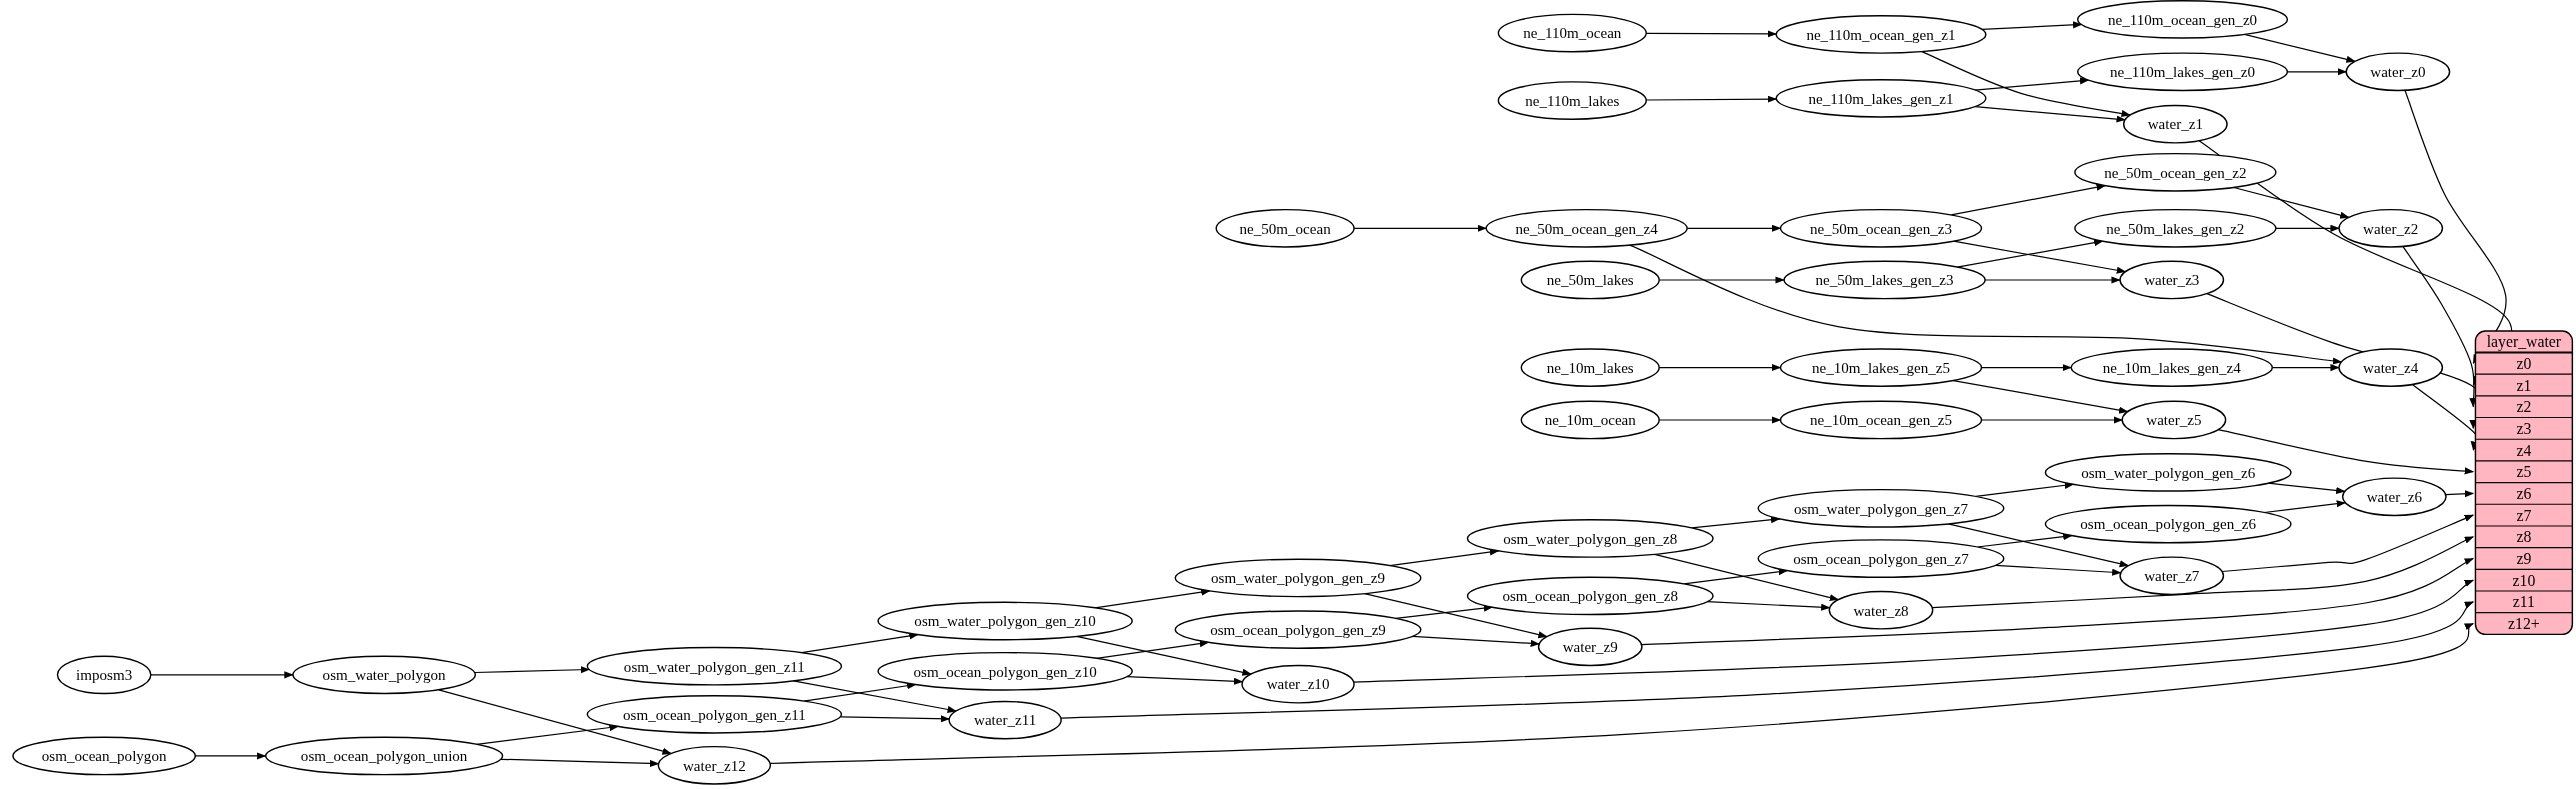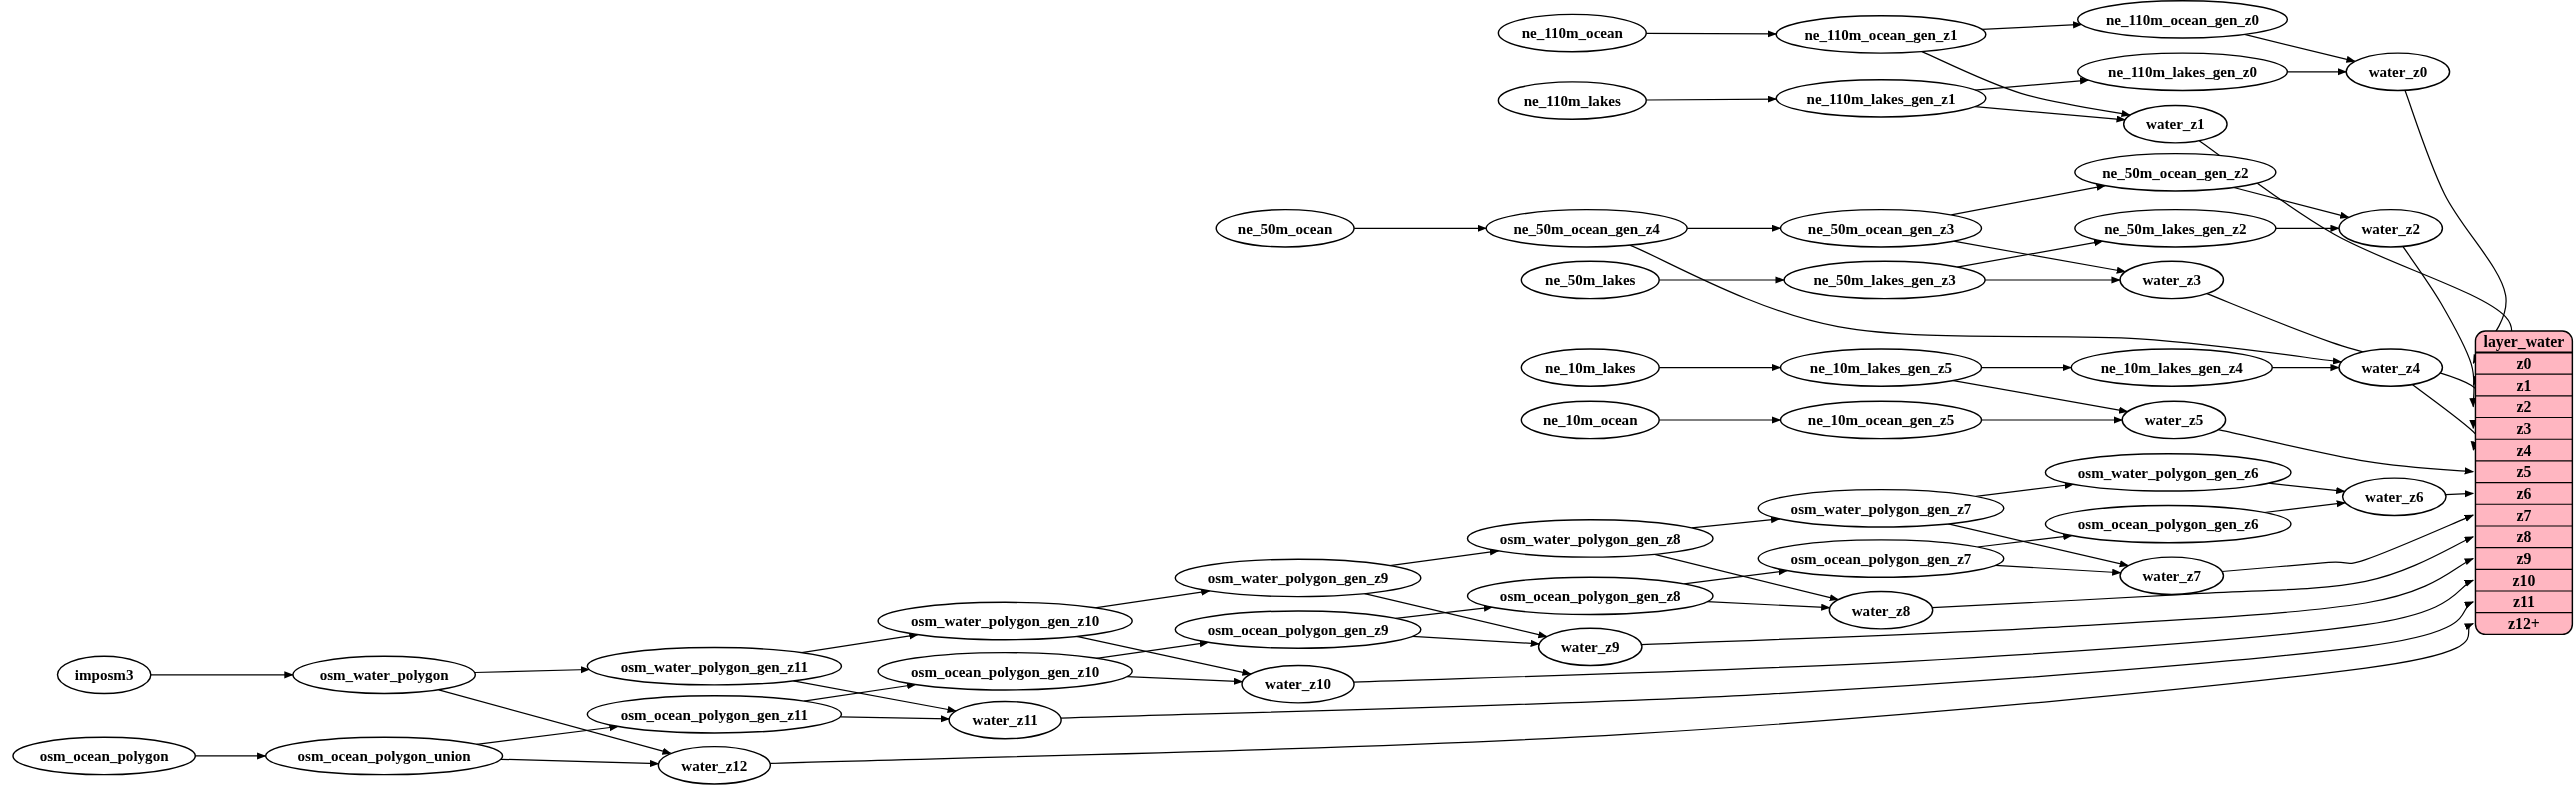--- a/index.html
+++ b/index.html
@@ -1,17 +1,17 @@
 <!DOCTYPE html>
 <html style="font-size:11.5px"><head>
 <meta charset="utf-8">
 <style>
   html,body{margin:0;padding:0;background:#ffffff;}
   body{width:2576px;height:789px;font-family:"Liberation Serif","DejaVu Serif",serif;}
-  #diagram{position:relative;width:2500px;height:789px;font-weight:bold;}
+  #diagram{position:relative;width:2500px;height:789px;}
   svg{display:block;}
   svg text{font-family:"Liberation Serif","DejaVu Serif",serif;fill:#000000;}
   .node-ellipse{fill:#ffffff;stroke:#000000;stroke-width:2;}
   .edge-path{fill:none;stroke:#000000;stroke-width:1.7;}
   .node-label{font-size:21px;}
   .table-label{font-size:22px;}
 </style>
 </head>
 <body>
 

